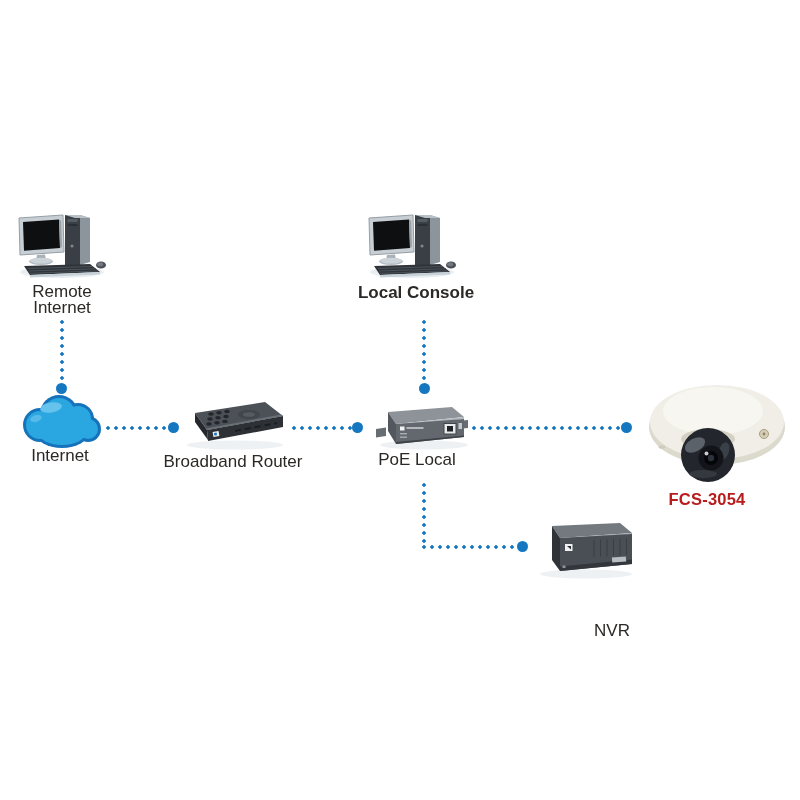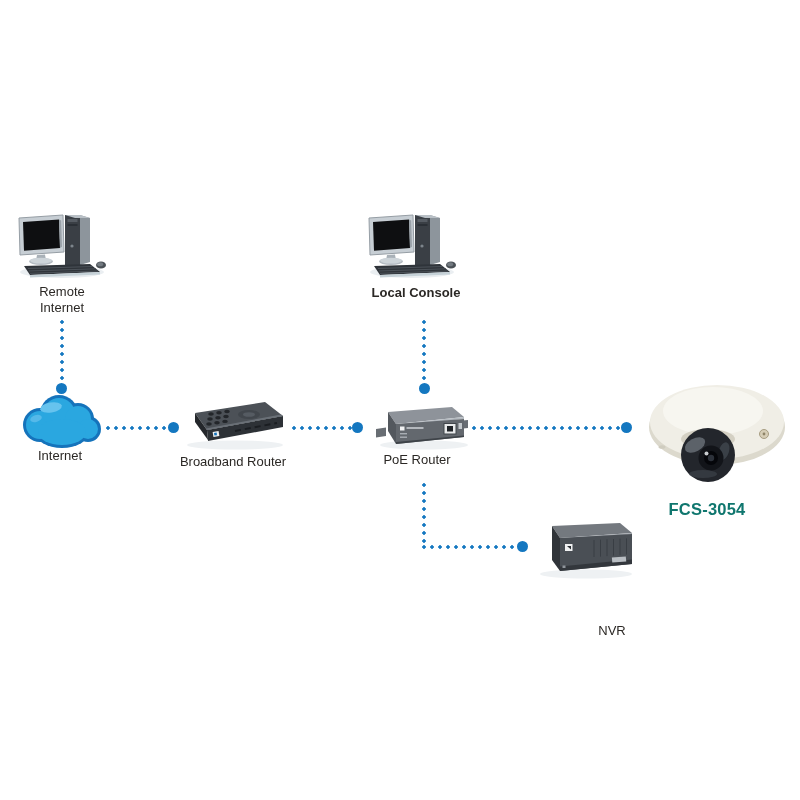--- a/index.html
+++ b/index.html
@@ -2,24 +2,24 @@
 <html style="--dot: #1477c0; --label: #2b2825;"><head>
 <meta charset="utf-8">
 <style>
   :root { --dot:#1477c0; --label:#2b2825; }
   html,body { margin:0; padding:0; background:#ffffff; }
   body { width:800px; height:800px; font-family:"Liberation Sans", sans-serif; }
   .canvas { position:relative; width:800px; height:800px; background:#ffffff; overflow:hidden; }
   .node { position:absolute; }
   .label {
     position:absolute; transform:translateX(-50%);
-    font-size:13px; line-height:16px; color:var(--label);
+    font-size:17px; line-height:16px; color:var(--label);
     text-align:center; white-space:nowrap;
   }
-  .label.bold { font-weight:bold; font-size:16.5px; color:#0f766e; letter-spacing:0.2px;margin-top:10px; }
+  .label.bold { font-weight:bold; font-size:16.5px; color:#b91c1c; letter-spacing:0.2px; }
   .dots-h {
     position:absolute; height:4px;
     background-image:radial-gradient(circle, var(--dot) 1.5px, rgba(0,0,0,0) 1.9px);
     background-size:8px 4px; background-repeat:repeat-x;
   }
   .dots-v {
     position:absolute; width:4px;
     background-image:radial-gradient(circle, var(--dot) 1.5px, rgba(0,0,0,0) 1.9px);
     background-size:4px 8px; background-repeat:repeat-y;
   }
@@ -151,21 +151,21 @@
       <polygon points="24,42 92,35.5 92,37 24,44" fill="#3e4348"></polygon>
       <rect x="28" y="26.5" width="4.5" height="4" fill="#f1f2f3"></rect>
       <rect x="34.5" y="27.2" width="17" height="1.6" fill="#c9cdd2"></rect>
       <rect x="28" y="33" width="7" height="1.4" fill="#a9aeb4"></rect>
       <rect x="28" y="36.5" width="7" height="1.4" fill="#a9aeb4"></rect>
       <rect x="72" y="23.5" width="12" height="10.5" fill="#e8eaeb" stroke="#41464b" stroke-width="1"></rect>
       <rect x="75" y="26" width="6" height="5.5" fill="#1f2327"></rect>
       <rect x="86.5" y="23" width="3.5" height="6" fill="#c3c8cc"></rect>
     </svg>
   </div>
-  <div class="label" style="left:417px; top:452px;">PoE Router</div>
+  <div class="label" style="left:417px; top:452px;">PoE Local</div>
 
   <div class="node" style="left:645px; top:377px;">
     <svg viewBox="0 0 145 112" width="145" height="112">
       <ellipse cx="72" cy="50" rx="68" ry="38" fill="#dcd9cd"></ellipse>
       <ellipse cx="72" cy="45" rx="67" ry="37" fill="#f0eee6"></ellipse>
       <ellipse cx="68" cy="34" rx="50" ry="24" fill="#f7f6f0"></ellipse>
       <circle cx="119" cy="57" r="4.5" fill="#d6cdb6" stroke="#a79d82" stroke-width="1"></circle>
       <circle cx="119" cy="57" r="1.4" fill="#8e8468"></circle>
       <ellipse cx="17" cy="70" rx="3.5" ry="1.8" fill="#cfccbf"></ellipse>
       <ellipse cx="63" cy="62" rx="27" ry="10" fill="#d4d0c3"></ellipse>

